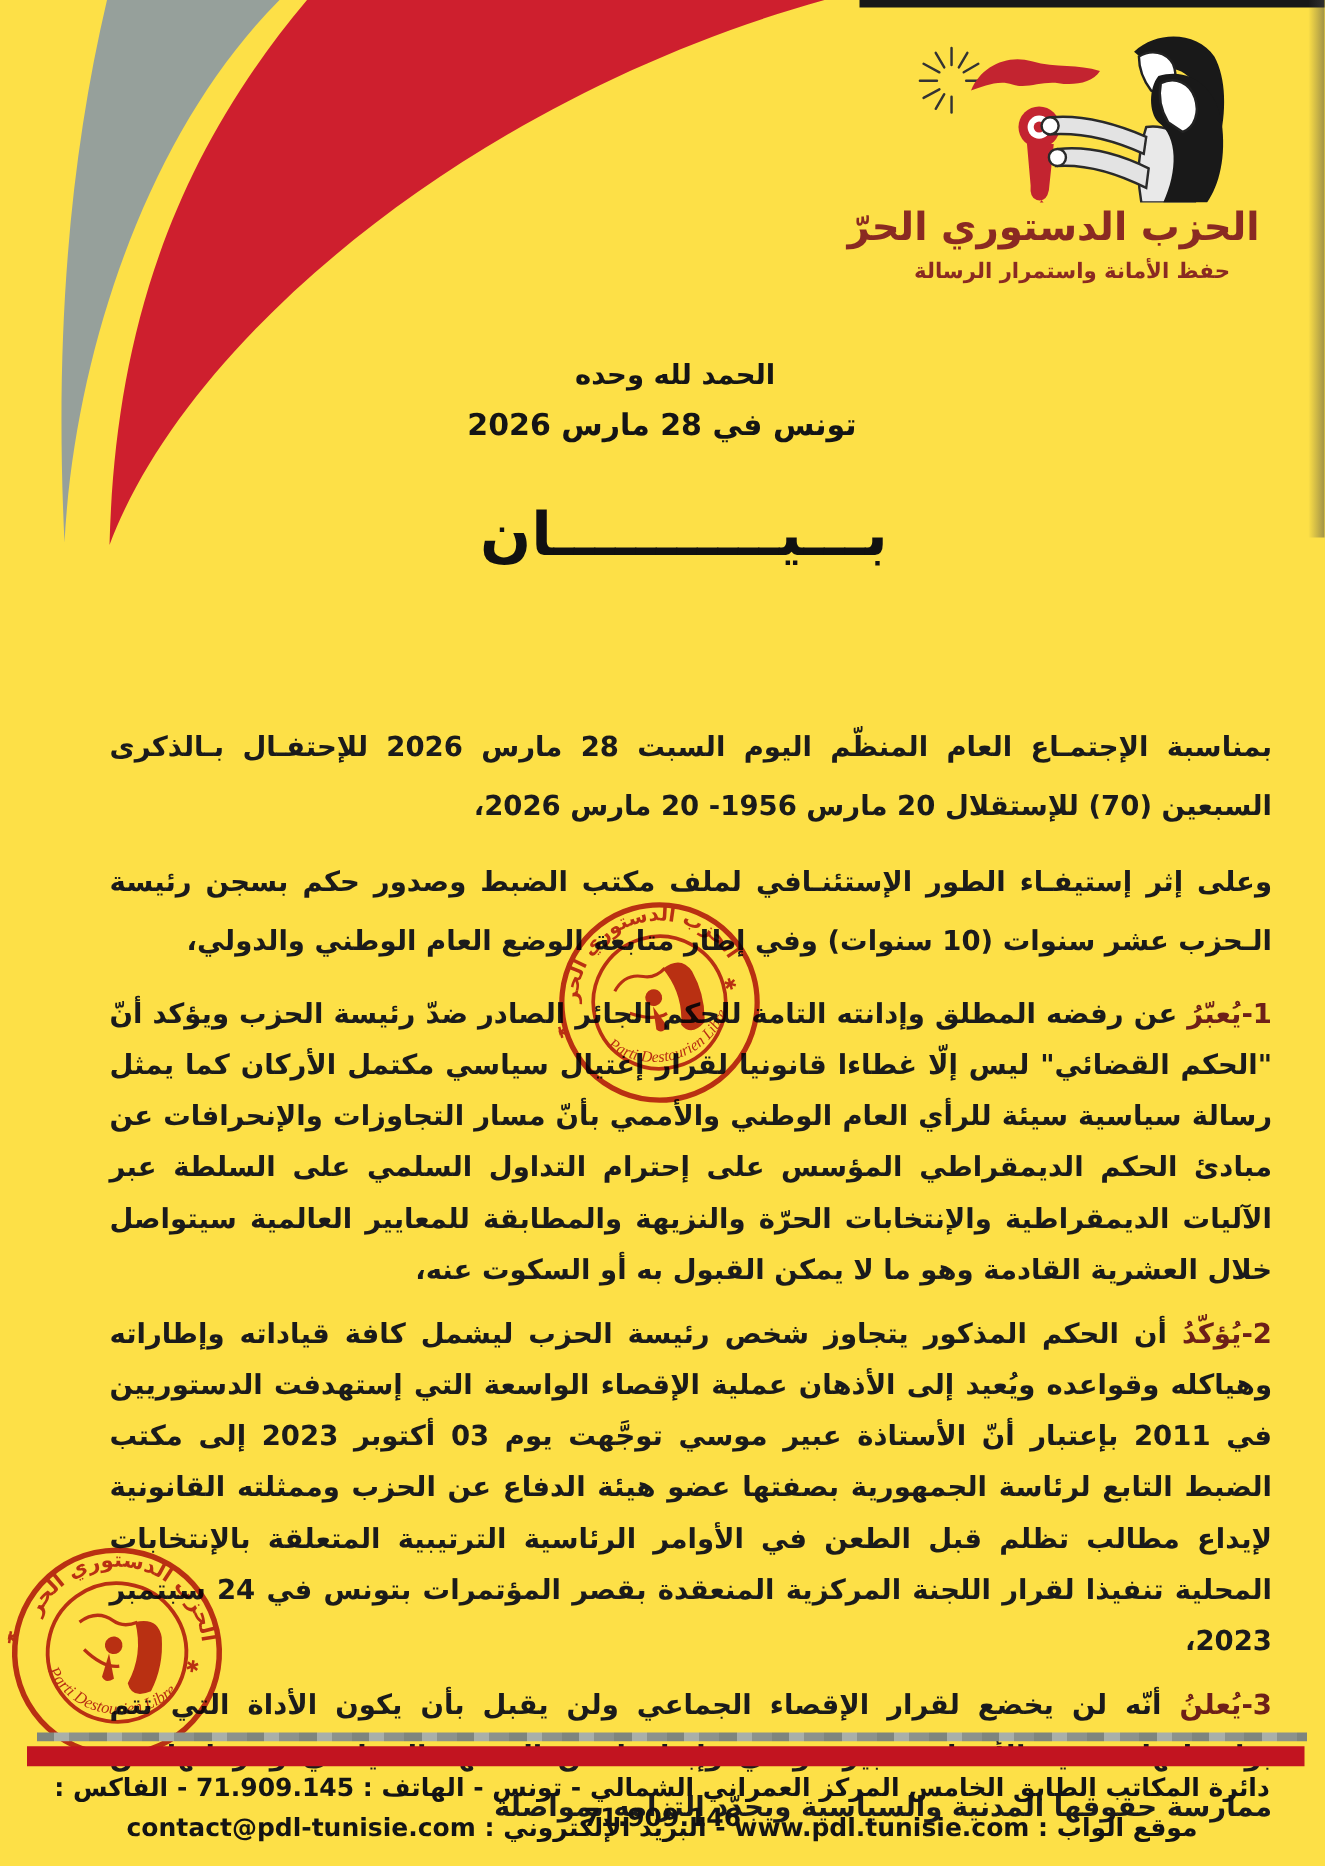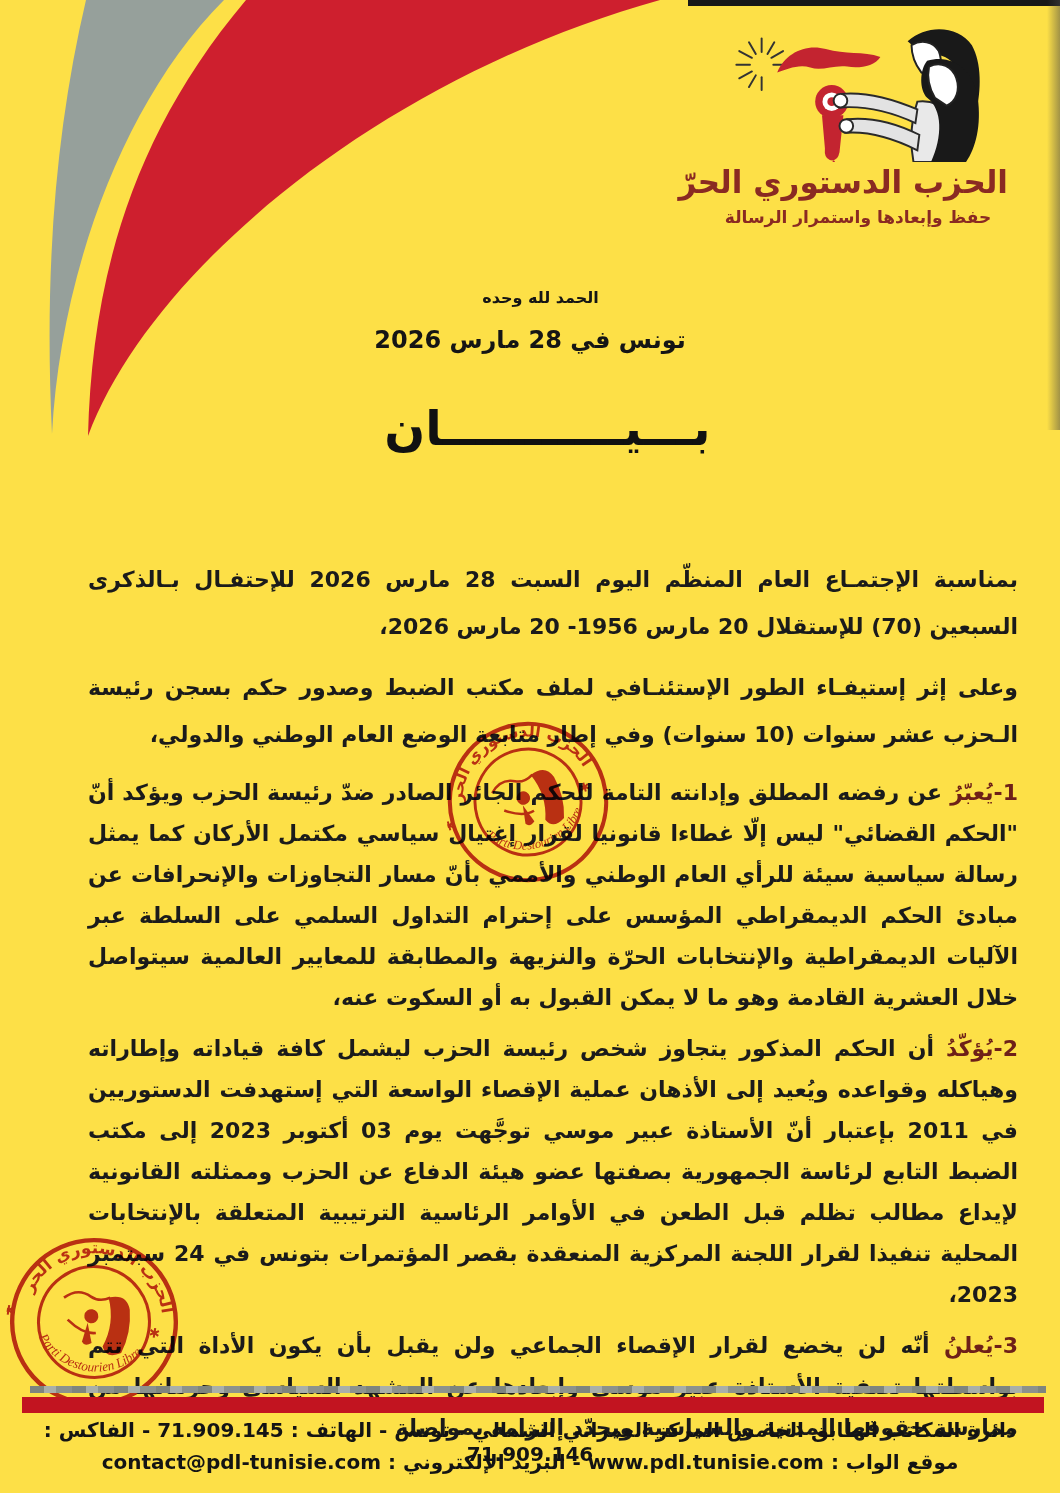--- a/index.html
+++ b/index.html
@@ -16,27 +16,27 @@
   
   .swoosh{position:absolute;top:0;left:0;width:700px;height:445px;}
 
   
   .logo-block{position:absolute;top:16px;right:52px;width:300px;text-align:center;}
   .logo-art{width:268px;height:146px;display:block;margin:0 auto;}
   .party-name{font-size:31px;font-weight:bold;color:#8a2a22;margin-top:2px;white-space:nowrap;}
   .party-slogan{font-size:17px;font-weight:bold;color:#8a2a22;margin-top:7px;white-space:nowrap;}
 
   .basmala{position:absolute;top:288px;left:0;right:0;text-align:center;
-    font-size:16px;font-weight:bold;color:#151515;padding-left:21px;}
+    font-size:22px;font-weight:bold;color:#151515;padding-left:21px;}
   .place-date{position:absolute;top:326px;left:0;right:0;text-align:center;
     font-size:24px;font-weight:bold;color:#151515;}
   .doc-title{position:absolute;top:400px;left:0;right:0;text-align:center;
     font-size:48px;font-weight:bold;color:#111;margin-left:35px;}
 
-  .doc-body{position:absolute;top:556px;right:42px;left:40px;text-align:justify;margin-left:48px;}
+  .doc-body{position:absolute;top:575px;right:42px;left:40px;text-align:justify;margin-left:48px;}
   .intro-para{font-size:22px;font-weight:bold;line-height:47px;margin:0 0 14px 0;color:#1b1b1b;}
   .section-heading{display:block;text-align:right;font-size:29px;font-weight:bold;
     color:#6e2018;margin:6px 0 27px 0;}
   .section-heading span{text-decoration:underline;text-decoration-thickness:3px;text-underline-offset:8px;}
   .body-para{font-size:22px;font-weight:bold;line-height:41px;margin:0 0 10px 0;color:#1b1b1b;}
   .body-para.last{margin-top:2px;}
   .lead{color:#6e2018;font-weight:bold;}
 
   
   .stamp{position:absolute;mix-blend-mode:multiply;opacity:.92;}
@@ -97,21 +97,21 @@
         <path fill="#ffffff" stroke="#222" stroke-width="2" d="M 190,30 C 200,24 212,26 218,36 C 222,46 220,58 212,64 L 200,58 C 194,50 190,40 190,30 Z"></path>
         <path fill="#191919" d="M 206,46 C 232,38 254,56 258,84 C 262,112 256,136 246,150 L 210,150 C 222,124 222,96 206,84 C 198,76 198,56 206,46 Z"></path>
         <path fill="#ffffff" stroke="#222" stroke-width="2" d="M 208,52 C 220,46 232,52 236,64 C 240,76 236,88 226,92 L 214,84 C 208,74 206,62 208,52 Z"></path>
         <path fill="#e3e3e3" stroke="#2a2a2a" stroke-width="2" d="M 196,96 C 168,84 140,78 118,80 L 116,94 C 142,92 168,98 194,110 Z"></path>
         <path fill="#e3e3e3" stroke="#2a2a2a" stroke-width="2" d="M 198,122 C 170,108 144,104 124,106 L 122,120 C 148,118 172,126 196,138 Z"></path>
         <circle cx="117" cy="87" r="7" fill="#fff" stroke="#2a2a2a" stroke-width="2"></circle>
         <circle cx="123" cy="113" r="7" fill="#fff" stroke="#2a2a2a" stroke-width="2"></circle>
       </g>
     </svg>
     <div class="party-name">الحزب الدستوري الحرّ</div>
-    <div class="party-slogan">حفظ وإبعادها واستمرار الرسالة</div>
+    <div class="party-slogan">حفظ الأمانة واستمرار الرسالة</div>
   </div>
 
   <div class="basmala">الحمد لله وحده</div>
   <div class="place-date">تونس في 28 مارس 2026</div>
   <div class="doc-title">بـــيـــــــــــان</div>
 
   <div class="doc-body">
     <p class="intro-para">بمناسبة الإجتمـاع العام المنظّم اليوم السبت 28 مارس 2026 للإحتفـال بـالذكرى السبعين (70) للإستقلال 20 مارس 1956- 20 مارس 2026،</p>
     <p class="intro-para">وعلى إثر إستيفـاء الطور الإستئنـافي لملف مكتب الضبط وصدور حكم بسجن رئيسة الـحزب عشر سنوات (10 سنوات) وفي إطار متابعة الوضع العام الوطني والدولي،</p>
 

